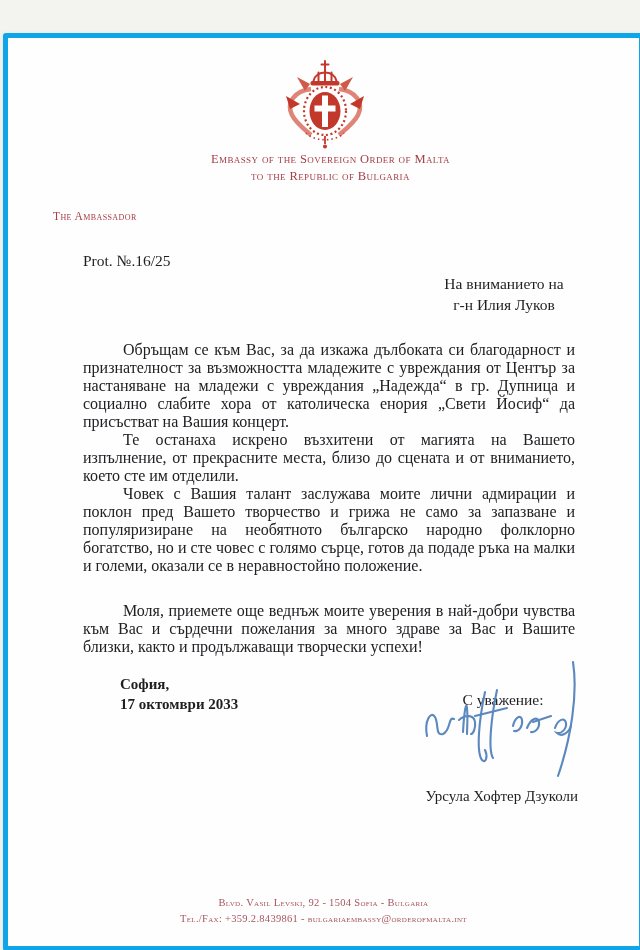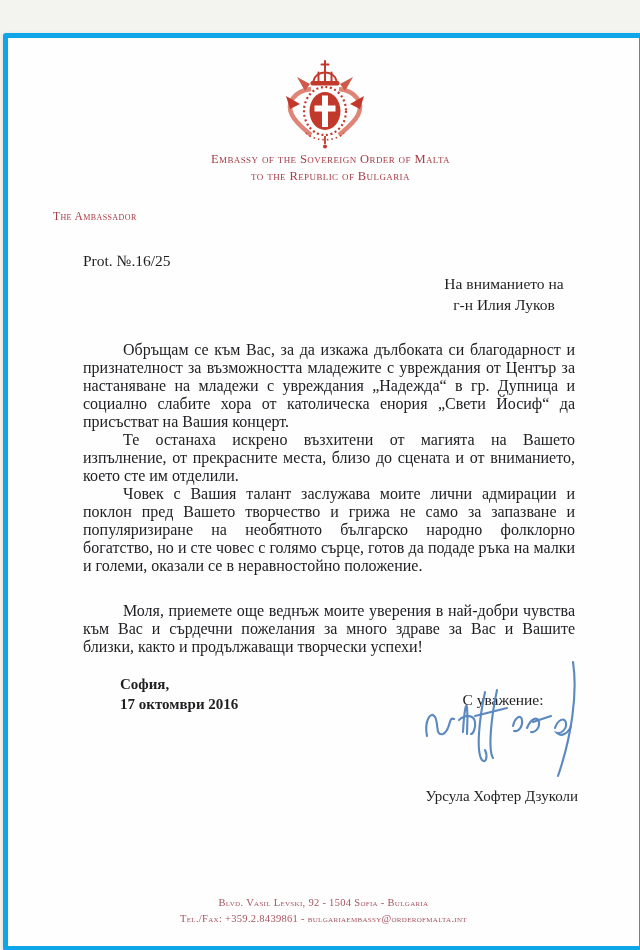--- a/index.html
+++ b/index.html
@@ -161,21 +161,21 @@
 
   <div class="abs letter-body">
     <p>Обръщам се към Вас, за да изкажа дълбоката си благодарност и признателност за възможността младежите с увреждания от Център за настаняване на младежи с увреждания „Надежда“ в гр. Дупница и социално слабите хора от католическа енория „Свети Йосиф“ да присъстват на Вашия концерт.</p>
     <p>Те останаха искрено възхитени от магията на Вашето изпълнение, от прекрасните места, близо до сцената и от вниманието, което сте им отделили.</p>
     <p>Човек с Вашия талант заслужава моите лични адмирации и поклон пред Вашето творчество и грижа не само за запазване и популяризиране на необятното българско народно фолклорно богатство, но и сте човес с голямо сърце, готов да подаде ръка на малки и големи, оказали се в неравностойно положение.</p>
     <p class="spaced">Моля, приемете още веднъж моите уверения в най-добри чувства към Вас и сърдечни пожелания за много здраве за Вас и Вашите близки, както и продължаващи творчески успехи!</p>
   </div>
 
   <div class="abs place-date">
     <div>София,</div>
-    <div>17 октомври 2016</div>
+    <div>17 октомври 2033</div>
   </div>
 
   <div class="abs valediction">С уважение:</div>
 
   <div class="abs signature-box">
     <svg width="182" height="130" viewBox="0 0 182 130" xmlns="http://www.w3.org/2000/svg">
       <g fill="none" stroke="#4d7fba" stroke-width="2.1" stroke-linecap="round" opacity="0.92">
 
         <path d="M152 4 C157 36 150 80 137 118"></path>
 

